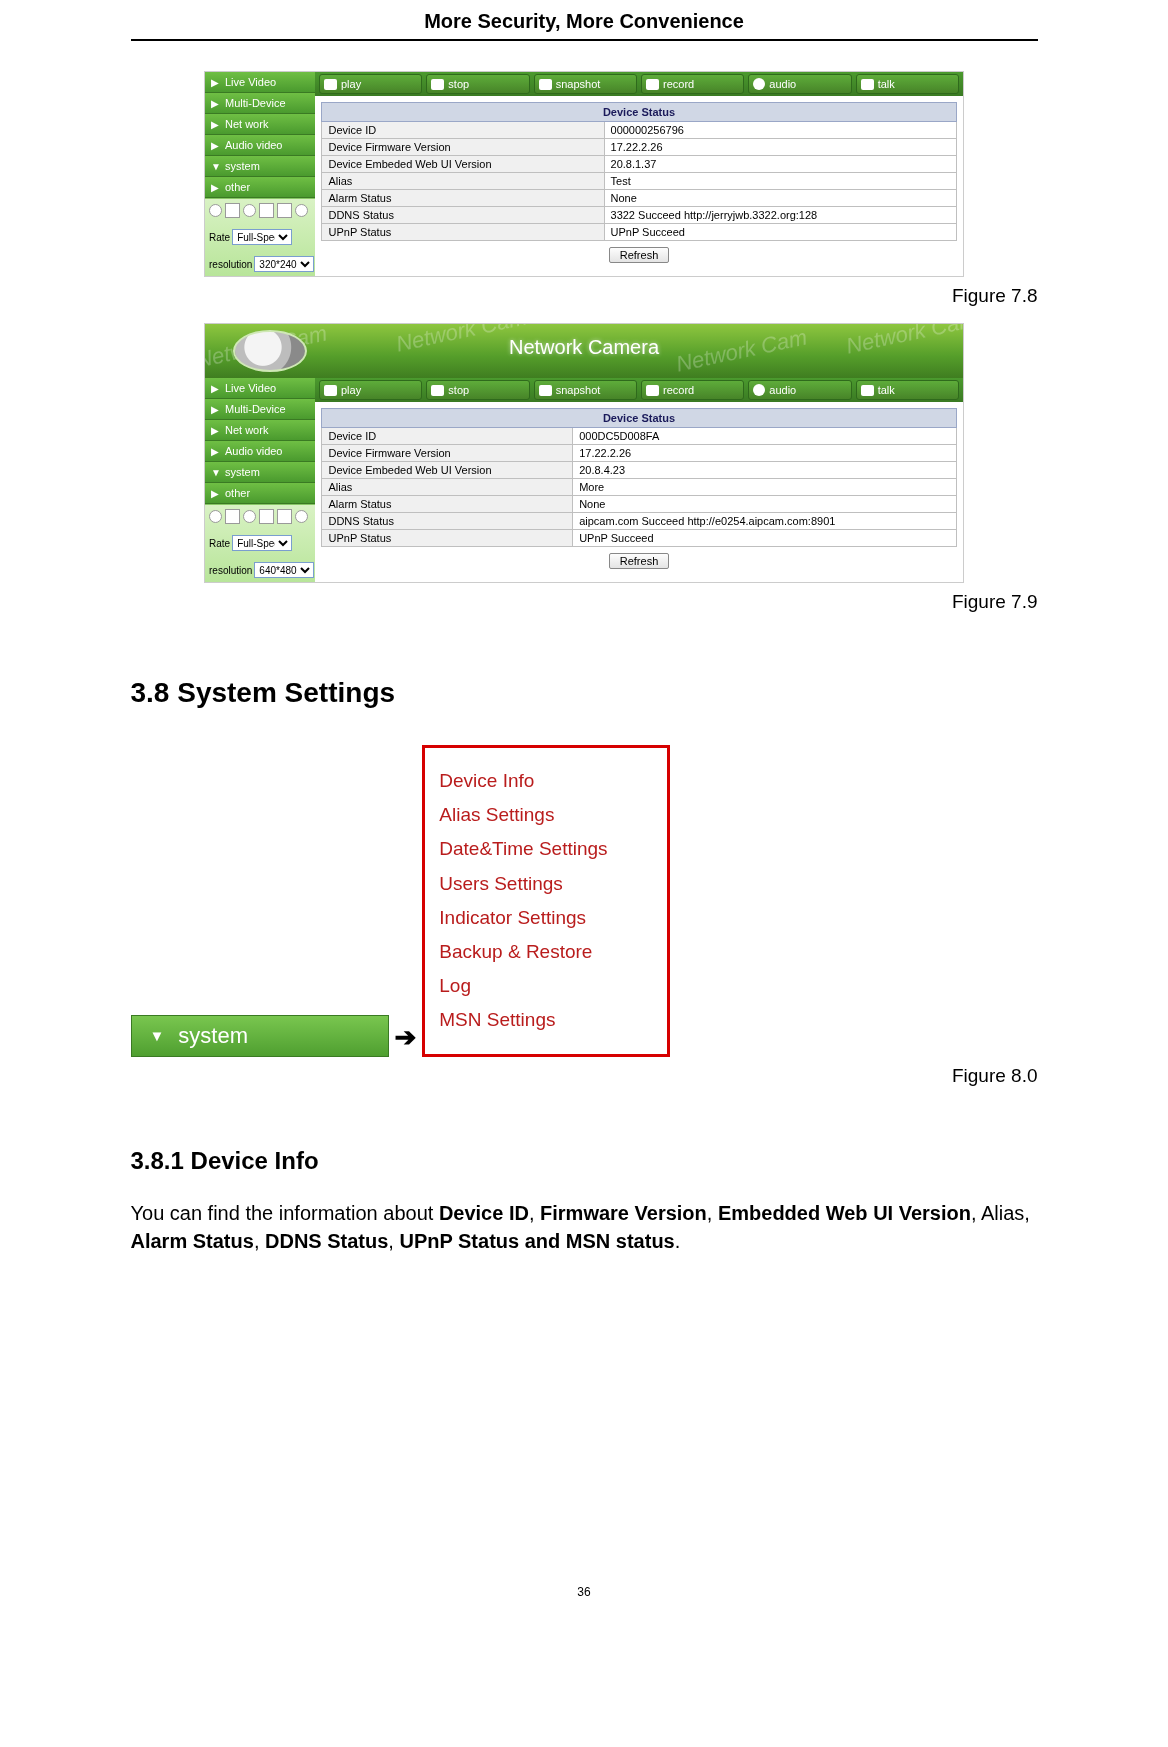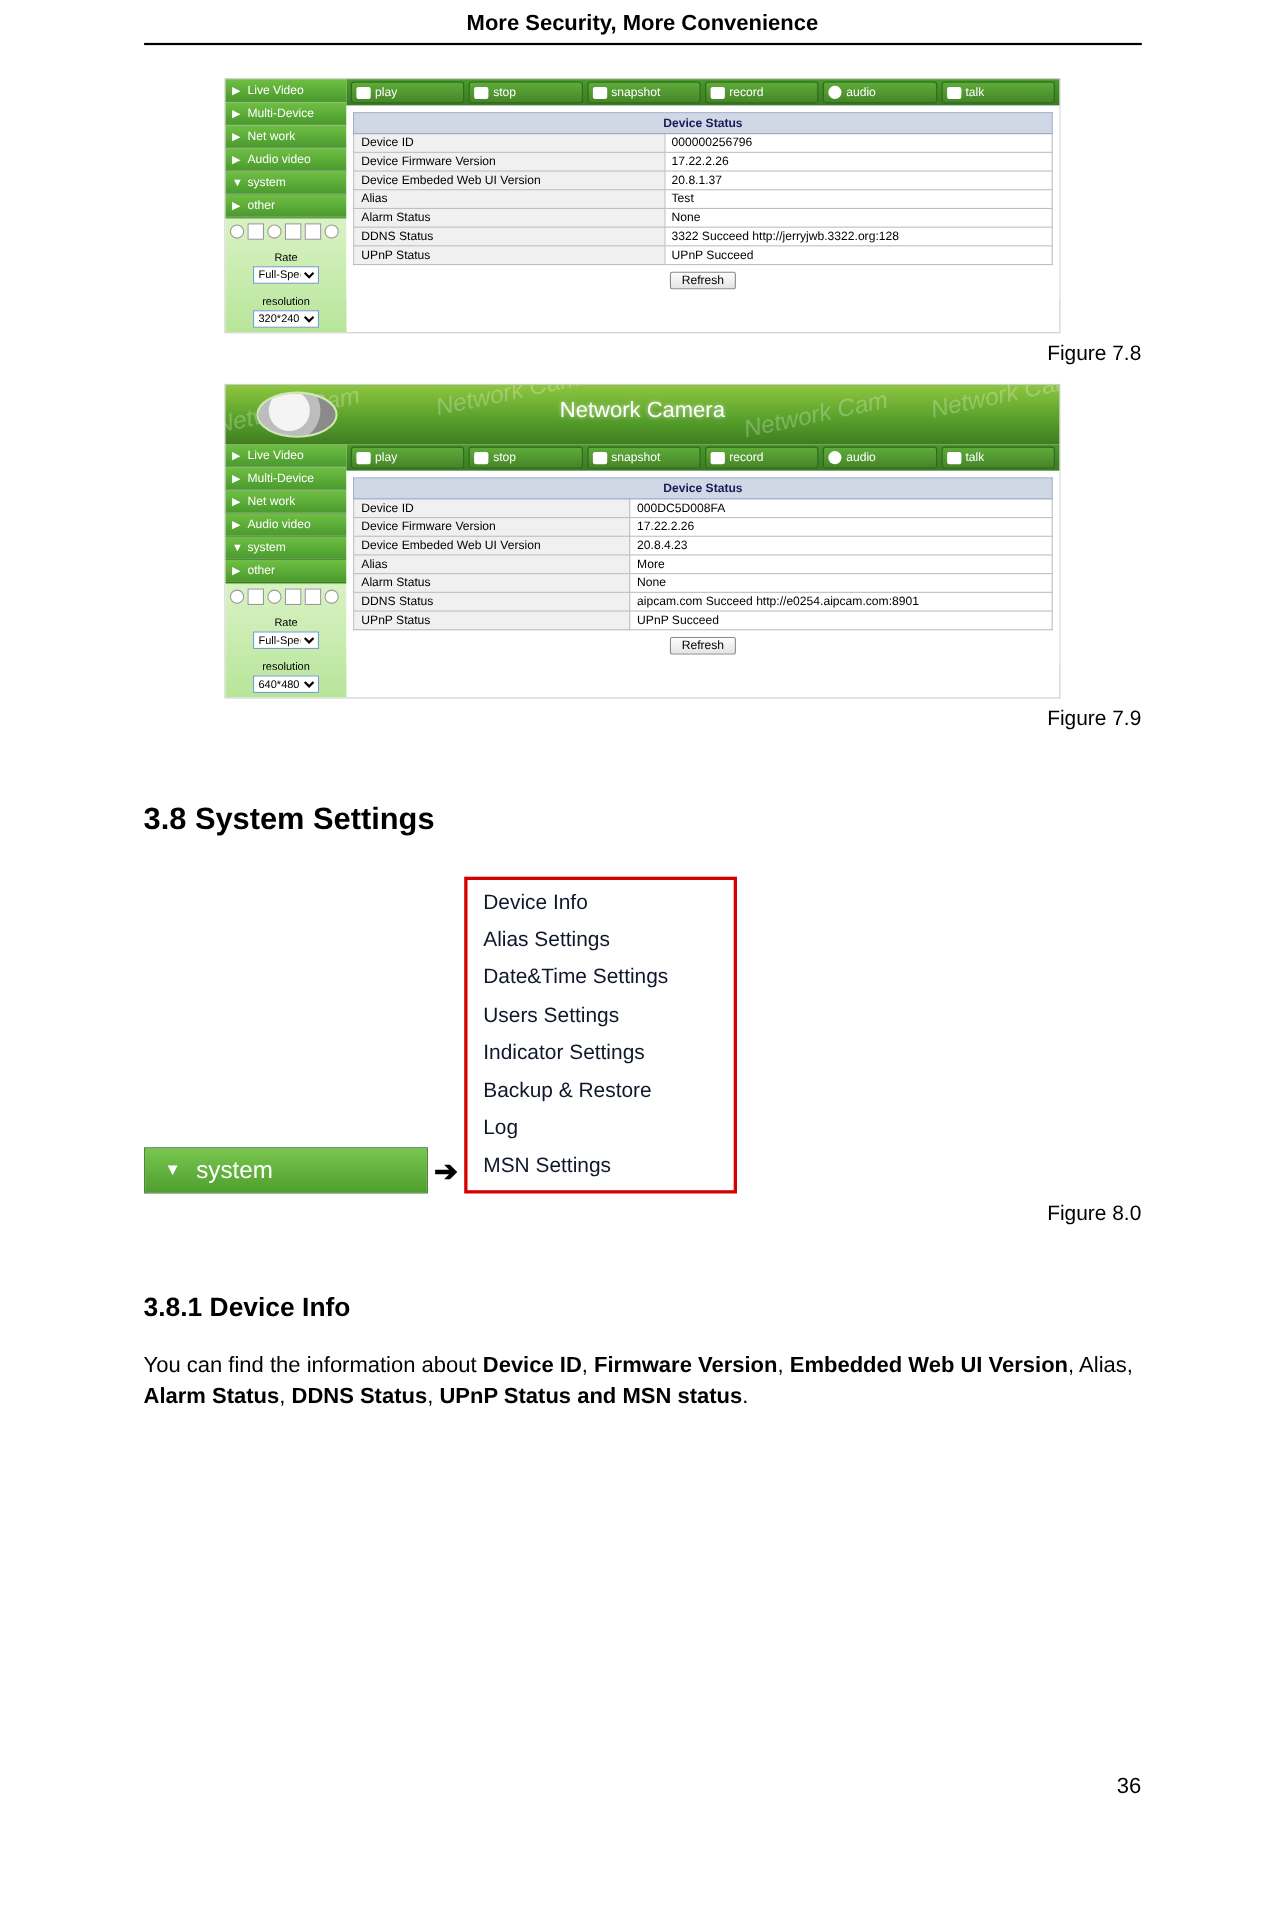--- a/index.html
+++ b/index.html
@@ -120,21 +120,20 @@
     border-radius: 50%;
     background: #fff;
     display: inline-block;
   }
   .devfig .sidebar .panelctl .fieldrow {
     display: flex;
     align-items: center;
     font-size: 10px;
     gap: 2px;
     margin-top: 11px;
-    flex-direction: column;
   }
   .devfig .sidebar .panelctl .fieldrow select {
     font-size: 10px;
     width: 60px;
     height: 16px;
     border: 1px solid #7a9ecf;
     background: #fff;
   }
   .devfig .main {
     flex: 1;
@@ -244,35 +243,35 @@
   .fig80 .systembtn .arrow {
     font-size: 15px;
   }
   .fig80 .bigarrow {
     font-size: 26px;
     font-weight: bold;
     padding-bottom: 4px;
   }
   .fig80 .menubox {
     border: 3px solid #d60000;
-    padding: 4px 14px;
+    padding: 16px 14px;
     width: 248px;
     font-family: Tahoma, Arial, sans-serif;
     font-size: 19px;
-    color: #0f172a;
+    color: #b91c1c;
     line-height: 1.8;
   }
   .fig80-caption {
     font-size: 19px;
     margin: 8px 0 0 130px;
     text-align: right;
   }
   .page-number {
-    text-align: right;
-    font-size: 20px;
+    text-align: center;
+    font-size: 12px;
     margin-top: 330px;
   }
 </style>
 </head>
 <body>
 
 <div class="page">
 
   <div class="running-header">More Security, More Convenience</div>
   <hr class="running-rule">

